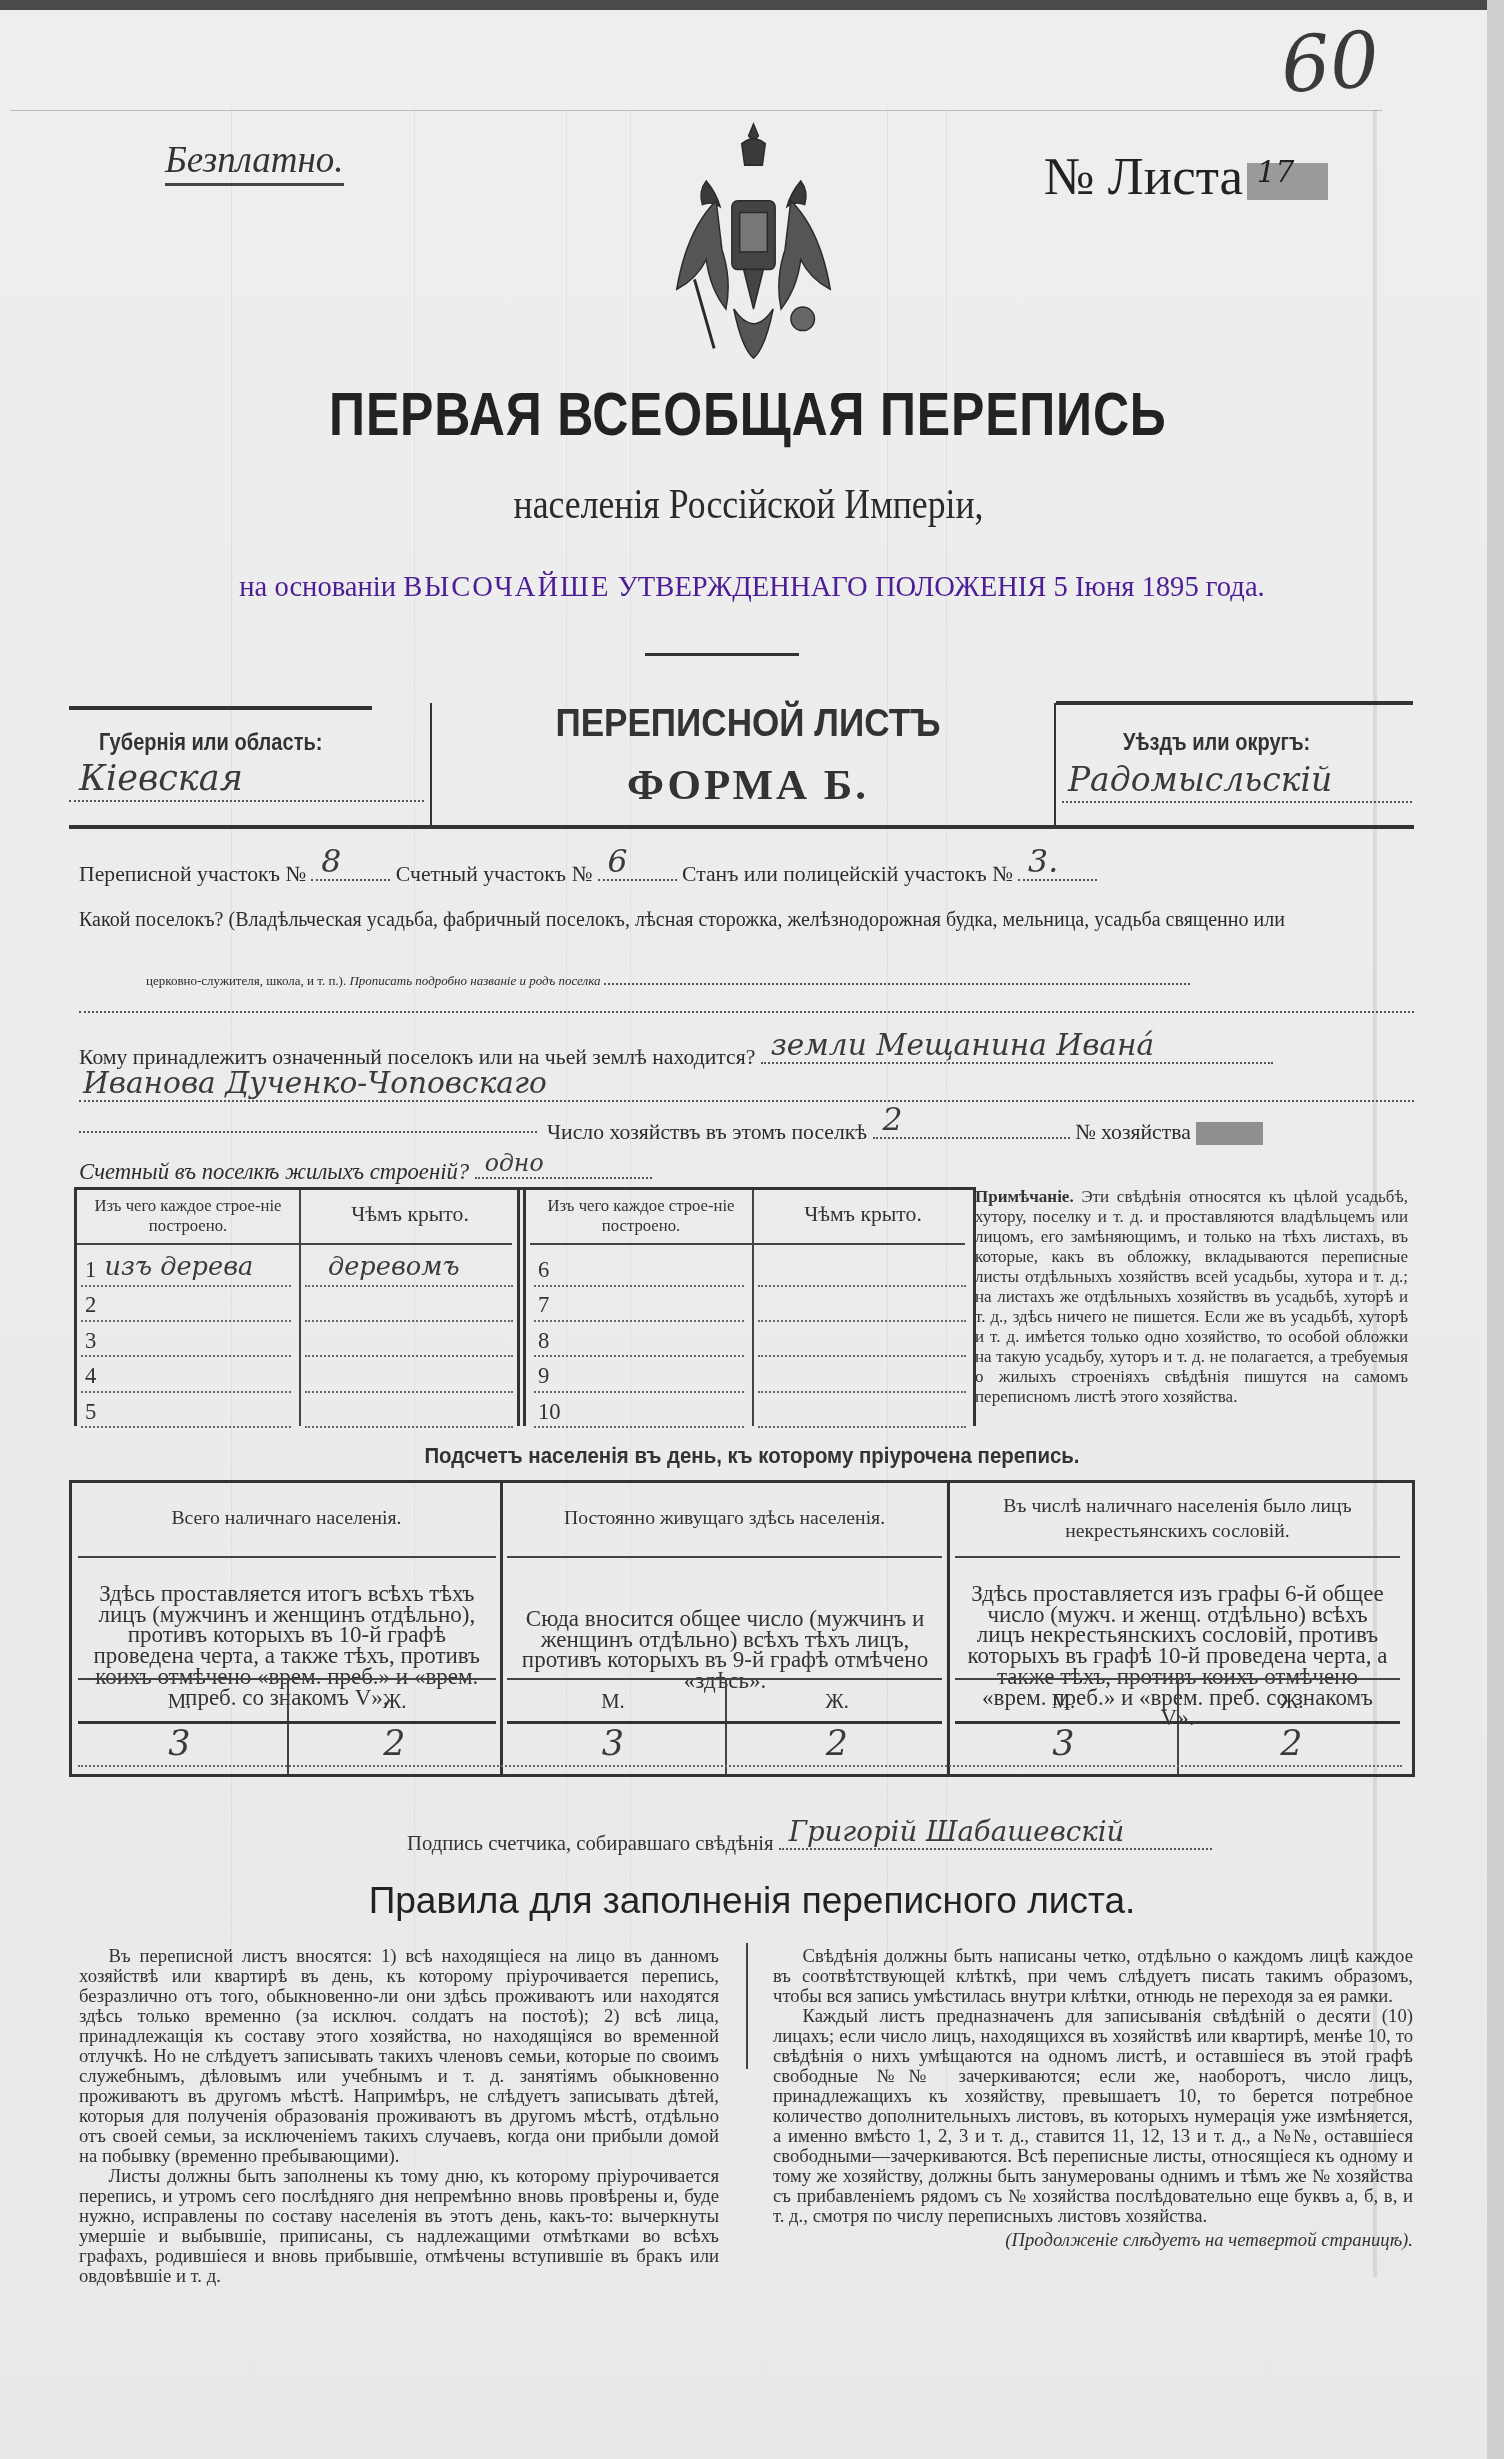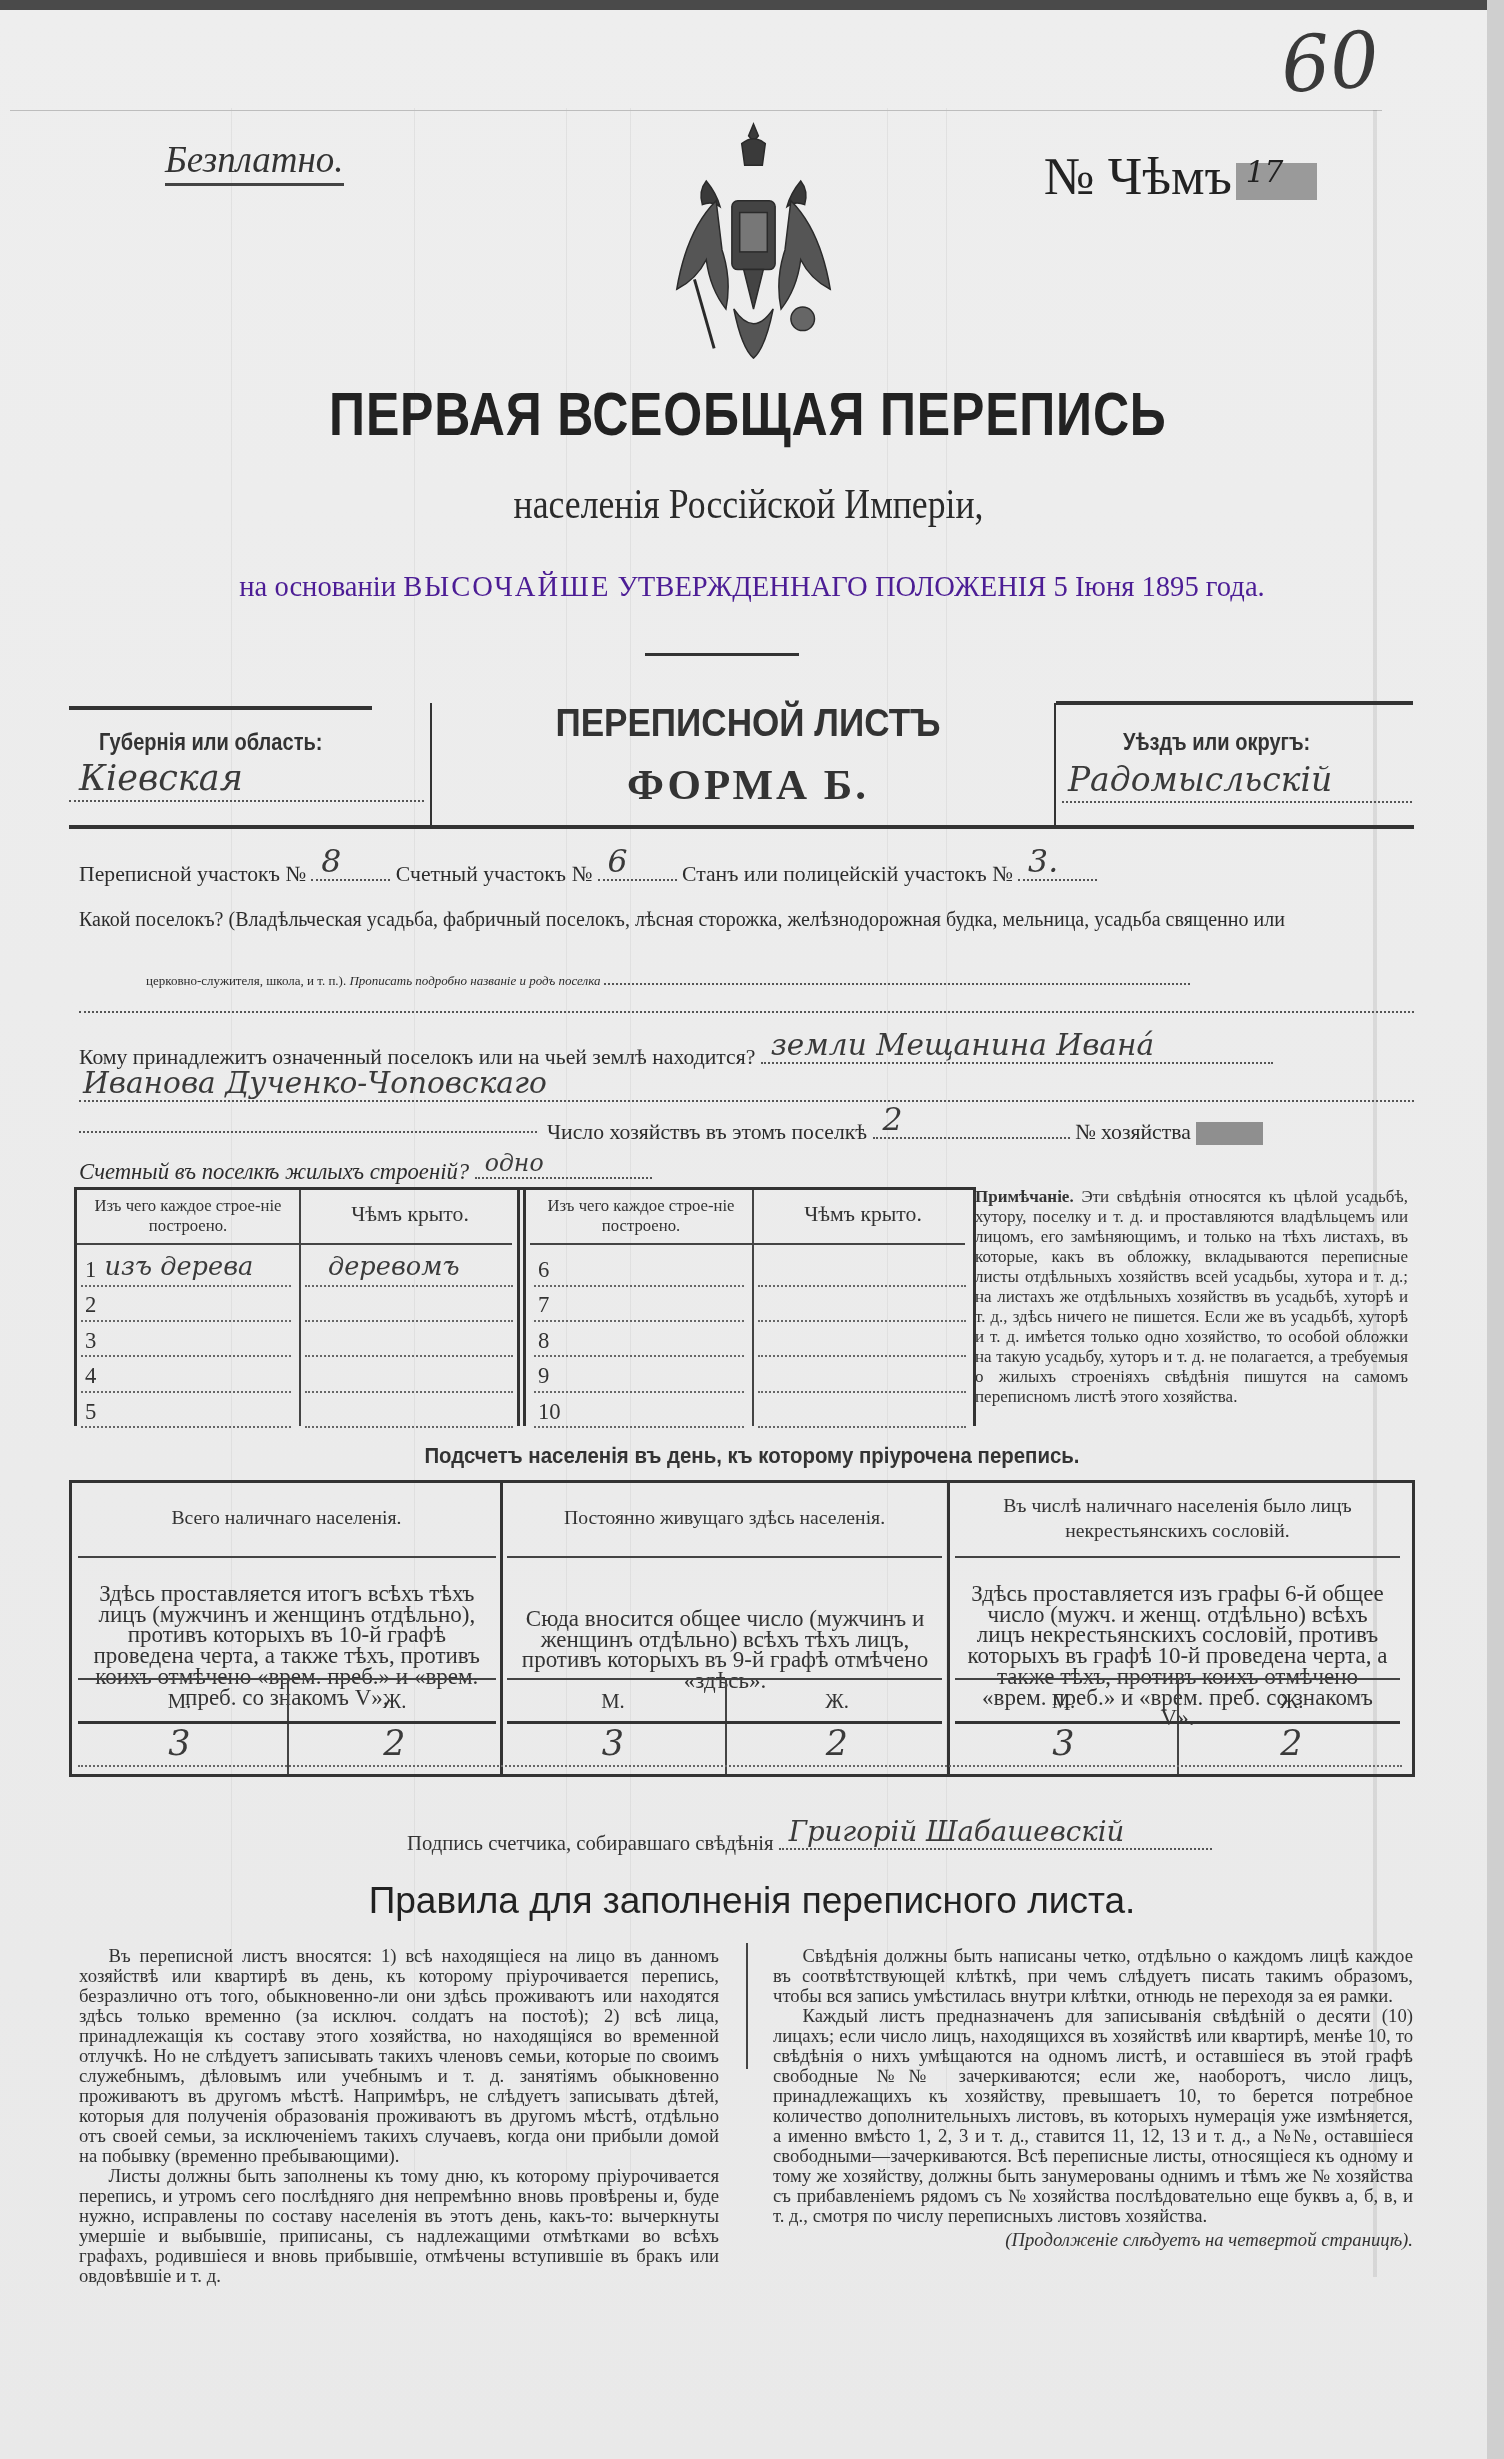--- a/index.html
+++ b/index.html
@@ -84,21 +84,21 @@
 <div class="ruled-v" style="left:630px"></div>
 <div class="ruled-v" style="left:887px"></div>
 <div class="ruled-v" style="left:946px"></div>
 <div class="frame"></div>
 <div class="frame-right"></div>
 
 <div class="abs archive-number handwriting">60</div>
 <div class="abs free-label">Безплатно.</div>
 
 <div class="abs sheet-no">
-  <span>№ Чѣмъ</span><span class="box"><span>17</span></span>
+  <span>№ Листа</span><span class="box"><span>17</span></span>
 </div>
 
 <svg class="abs eagle" viewBox="0 0 220 250">
   <g fill="#3a3a3a" stroke="#2a2a2a" stroke-width="1.5">
     <path d="M110 2 l5 12 -5 6 -5 -6z"></path>
     <path d="M98 22 q12 -10 24 0 l-3 22 h-18z"></path>
     <path d="M62 60 q-8 10 -4 24 q10 -4 18 2 q-4 -14 -14 -26z"></path>
     <path d="M158 60 q8 10 4 24 q-10 -4 -18 2 q4 -14 14 -26z"></path>
     <path d="M72 80 q-30 30 -40 90 q20 -10 30 -30 q4 30 20 50 q6 -30 -4 -60z" fill="#555"></path>
     <path d="M148 80 q30 30 40 90 q-20 -10 -30 -30 q-4 30 -20 50 q-6 -30 4 -60z" fill="#555"></path>

